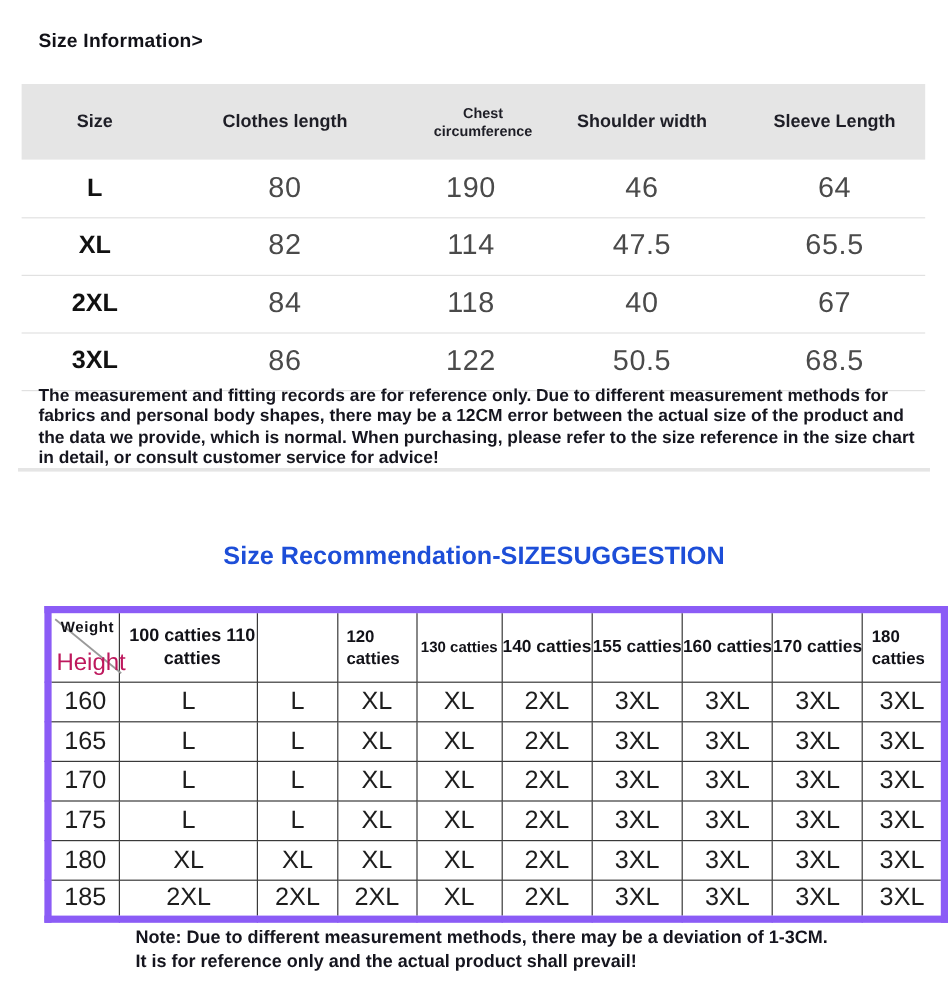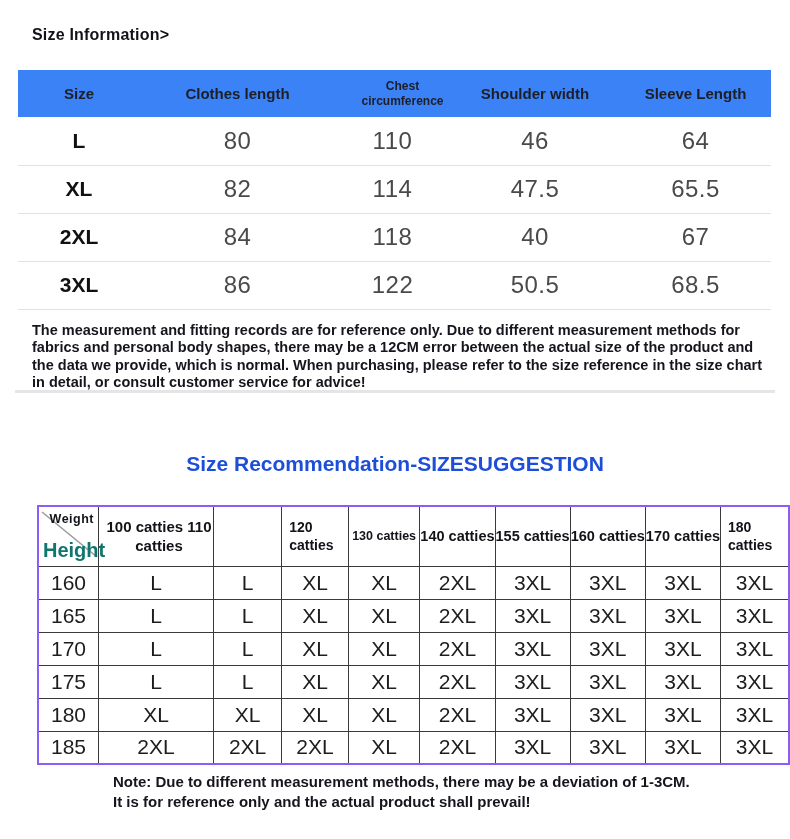--- a/index.html
+++ b/index.html
@@ -13,21 +13,21 @@
   
   .page-title {
     position:absolute; left:32px; top:26px;
     font-size:16px; font-weight:700; color:#121218; letter-spacing:0.2px;text-align:center;
   }
 
   
   .size-table-wrap { position:absolute; left:18px; top:70px; width:753px; }
   table.size-table { width:753px; border-collapse:collapse; table-layout:fixed; }
   table.size-table thead th {
-    background:#3b82f6; height:47px; vertical-align:middle;
+    background:#e5e5e5; height:63px; vertical-align:middle;
     font-size:15px; font-weight:700; color:#1e1e26; text-align:center;
   }
   table.size-table thead th.chest-th {
     text-align:center; font-size:12px; line-height:1.25; padding-left:20px;
   }
   table.size-table tbody td {
     height:48px; text-align:center; vertical-align:middle;
     border-bottom:1px solid #e1e1e1;
     font-size:24px; font-weight:400; color:#4a4a4a; letter-spacing:0.5px;
   }
@@ -46,21 +46,21 @@
   }
 
   
   .reco-title {
     position:absolute; left:0; top:452px; width:790px;
     text-align:center; font-size:21px; font-weight:700; color:#1d4ed8;
   }
 
   
   .reco-table-wrap { position:absolute; left:37px; top:505px; }
-  table.reco-table { border-collapse:collapse; table-layout:fixed; border:2px solid #8b5cf6; }
+  table.reco-table { border-collapse:collapse; table-layout:fixed; border:6px solid #8b5cf6; }
   table.reco-table th, table.reco-table td {
     border:1px solid #3a3a3a; text-align:center; vertical-align:middle;
     overflow:visible;
   }
   table.reco-table thead tr { height:60px; }
   table.reco-table tbody tr { height:33px; }
   table.reco-table thead th {
     font-size:14.5px; font-weight:700; color:#121218; white-space:nowrap; padding:0;
   }
   table.reco-table thead th:nth-child(2) { text-align:left; padding-left:6px; }
@@ -80,21 +80,21 @@
   table.reco-table tbody td {
     font-size:21px; font-weight:400; color:#1d1d1d; letter-spacing:0;
   }
   .corner-cell { position:relative; padding:0; }
   .corner-cell svg { position:absolute; left:0; top:0; }
   .corner-weight {
     position:absolute; top:5px; right:4px; font-size:12.5px; font-weight:700;
     letter-spacing:0.5px; color:#121218;
   }
   .corner-height {
-    position:absolute; bottom:4px; left:4px; font-size:20px; font-weight:700; color:#0f766e;
+    position:absolute; bottom:4px; left:4px; font-size:20px; font-weight:400; color:#be185d;
   }
 
   
   .note {
     position:absolute; left:113px; top:772px; width:580px;
     font-size:15px; font-weight:700; line-height:19.5px; color:#15151e;
   }
 </style>
 </head>
 <body>
@@ -116,21 +116,21 @@
         <th>Clothes length</th>
         <th class="chest-th">Chest circumference</th>
         <th>Shoulder width</th>
         <th>Sleeve Length</th>
       </tr>
     </thead>
     <tbody>
       <tr>
         <td class="size-cell">L</td>
         <td>80</td>
-        <td>110</td>
+        <td>190</td>
         <td>46</td>
         <td>64</td>
       </tr>
       <tr>
         <td class="size-cell">XL</td>
         <td>82</td>
         <td>114</td>
         <td>47.5</td>
         <td>65.5</td>
       </tr>

